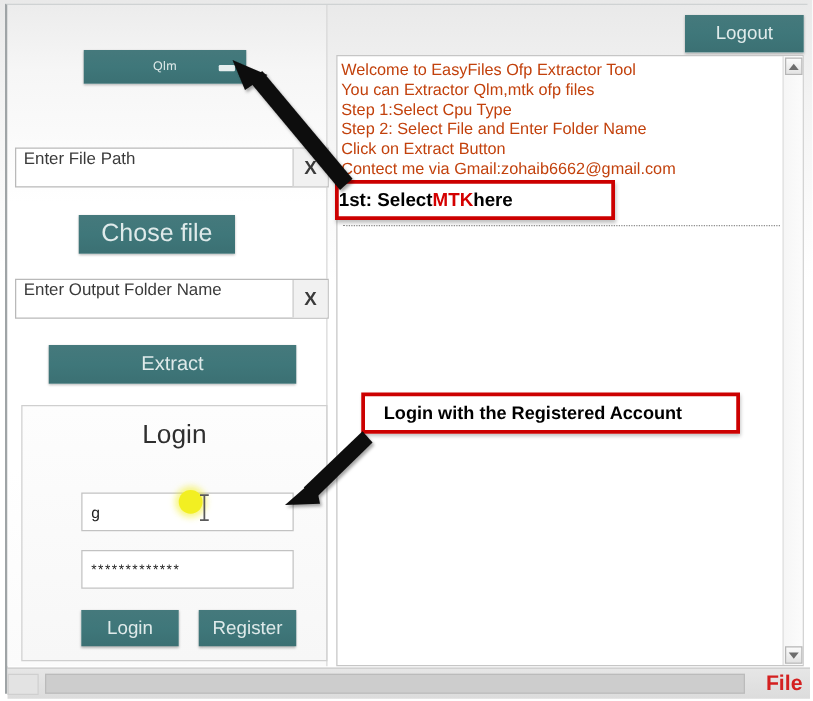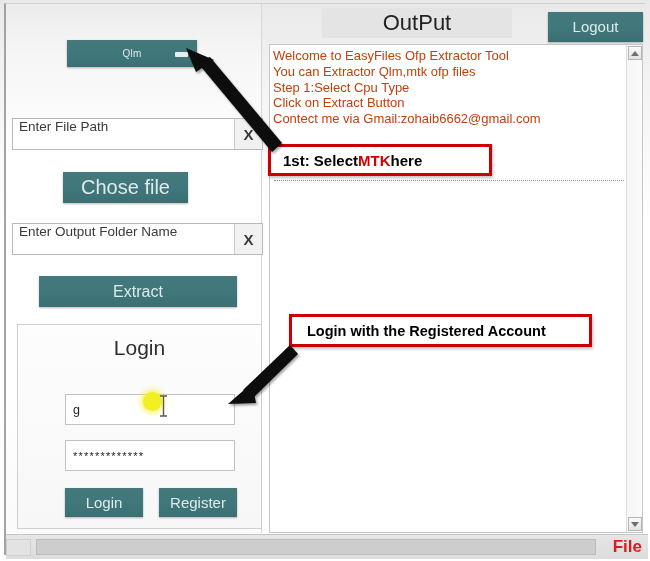--- a/index.html
+++ b/index.html
@@ -267,21 +267,20 @@
     display: flex;
     align-items: center;
     font-weight: bold;
     color: #000000;
     box-shadow: 1px 2px 3px rgba(0,0,0,.25);
   }
   #anno-mtk {
     left: 268px; top: 144px;
     width: 224px; height: 32px;
     font-size: 15px;
-    padding-left: 12px;
   }
   #anno-mtk .hl { color: #d40000; }
   #anno-login {
     left: 289px; top: 314px;
     width: 303px; height: 33px;
     font-size: 14.5px;
     padding-left: 15px;
   }
 
   #arrows { position: absolute; left: 0; top: 0; width: 650px; height: 561px; pointer-events: none; }
@@ -357,28 +356,28 @@
 
       <div id="pass-field" class="login-field">
         <span class="lval">*************</span>
       </div>
 
       <div id="login-btn" class="btn-teal">Login</div>
       <div id="register-btn" class="btn-teal">Register</div>
     </div>
   </div>
 
-  <div id="output-title">OutPut</div>
   <div id="logout-btn" class="btn-teal">Logout</div>
 
   <div id="output-box">
     <div id="output-lines">
       <div class="oline">Welcome to EasyFiles Ofp Extractor Tool</div>
       <div class="oline">You can Extractor Qlm,mtk ofp files</div>
       <div class="oline">Step 1:Select Cpu Type</div>
+      <div class="oline">Step 2: Select File and Enter Folder Name</div>
       <div class="oline">Click on Extract Button</div>
       <div class="oline">Contect me via Gmail:zohaib6662@gmail.com</div>
     </div>
     <div id="out-dotted"></div>
 
     <div class="vscroll">
       <div class="sb-btn sb-up">
           <span class="sb-tri up"></span>
         </div>
       <div class="sb-btn sb-down">

